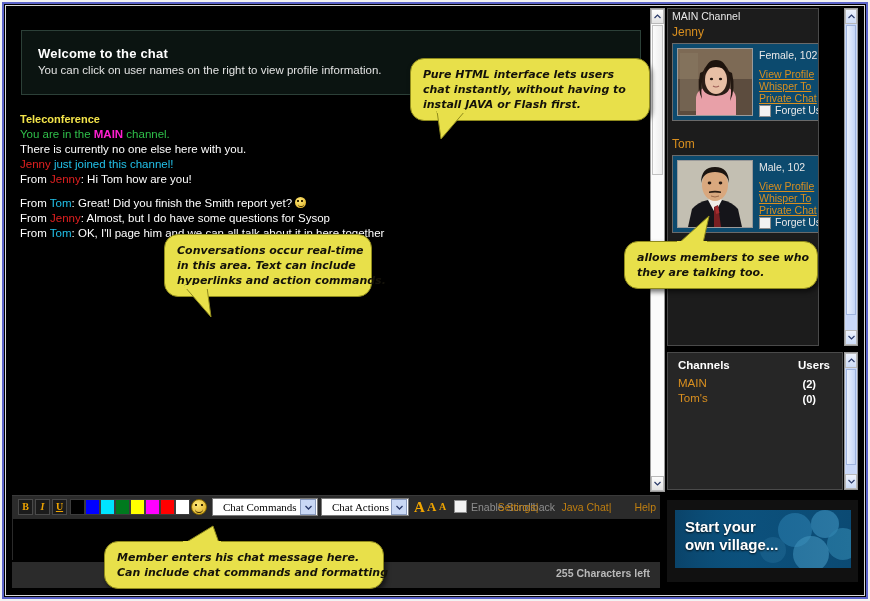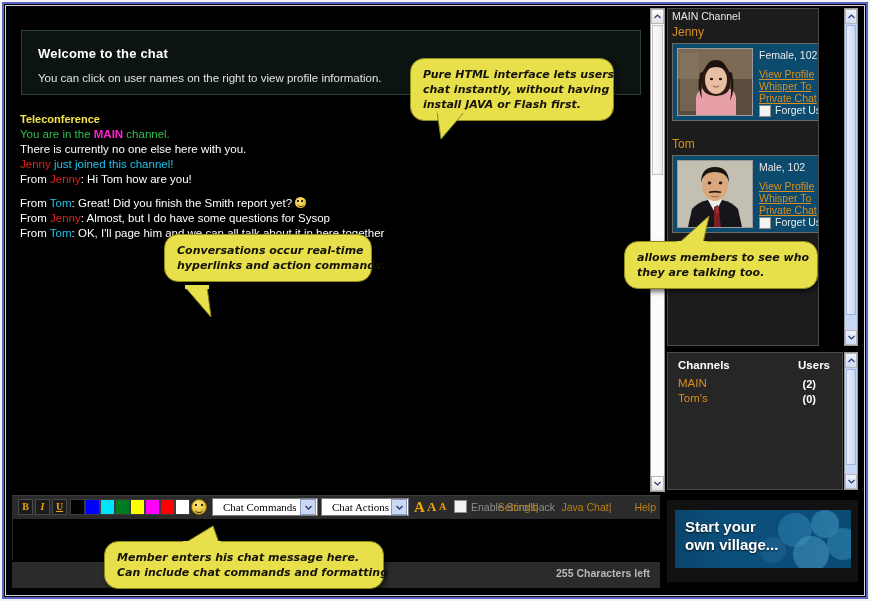--- a/index.html
+++ b/index.html
@@ -17,21 +17,21 @@
      border:1px solid #d9d9d9;background:#000;}
 
   .stage{position:absolute;left:6px;top:6px;width:858px;height:589px;background:#000;overflow:hidden;}
 
   
   .chat-col{position:absolute;left:6px;top:2px;width:648px;height:484px;background:#000;}
 
   .welcome-box{position:absolute;left:9px;top:22px;width:620px;height:65px;box-sizing:border-box;
      border:1px solid #2c4038;background:#0b1411;}
   .welcome-title{position:absolute;left:16px;top:15px;color:#ffffff;font-size:13px;font-weight:bold;letter-spacing:.2px;}
-  .welcome-sub{position:absolute;left:16px;top:41px;color:#e2e2e2;font-size:11.5px;}
+  .welcome-sub{position:absolute;left:16px;top:33px;color:#e2e2e2;font-size:11.5px;}
 
   .transcript{position:absolute;left:8px;top:104px;width:626px;font-size:11.5px;line-height:15px;color:#fff;}
   .tline{white-space:nowrap;}
   .t-head{color:#f2e34a;font-weight:bold;font-size:11px;}
   .t-green{color:#2fbf4a;}
   .t-magenta{color:#ff1fd0;font-weight:bold;}
   .t-red{color:#e02020;}
   .t-cyan{color:#22c0e8;}
   .t-white{color:#ffffff;}
   .t-gap{height:9px;}
@@ -339,36 +339,37 @@
               </defs>
           </svg>
           <div class="ad-txt">
             <div>Start your</div>
             <div>own village...</div>
           </div>
         </div>
       </div>
     </div>
 
-    <div class="bub" style="left:404px;top:52px;width:204px;">
+    <div class="bub" style="left:404px;top:52px;width:240px;">
       <svg class="tail" style="left:24px;top:52px;width:34px;height:30px;overflow:visible;" viewBox="0 0 34 30">
         <path d="M2 0 L30 0 L6 28 Z" fill="#e8e04a" stroke="#8f8a1c" stroke-width="1"></path>
         <path d="M2 -2 L30 -2 L30 2 L2 2 Z" fill="#e8e04a"></path>
       </svg>
       <p>Pure HTML interface lets users</p>
       <p>chat instantly, without having to</p>
       <p>install JAVA or Flash first.</p>
     </div>
 
     <div class="bub" style="left:158px;top:228px;width:208px;">
       <svg class="tail" style="left:16px;top:52px;width:40px;height:32px;overflow:visible;" viewBox="0 0 40 32">
         <path d="M26 0 L4 0 L30 30 Z" fill="#e8e04a" stroke="#8f8a1c" stroke-width="1"></path>
         <path d="M4 -2 L28 -2 L28 2 L4 2 Z" fill="#e8e04a"></path>
       </svg>
       <p>Conversations occur real-time</p>
+      <p>in this area. Text can include</p>
       <p>hyperlinks and action commands.</p>
     </div>
 
     <div class="bub" style="left:618px;top:235px;width:194px;">
       <svg class="tail" style="left:48px;top:-26px;width:42px;height:28px;overflow:visible;" viewBox="0 0 42 28">
         <path d="M6 27 L30 27 L36 0 Z" fill="#e8e04a" stroke="#8f8a1c" stroke-width="1"></path>
         <path d="M4 25 L34 25 L34 29 L4 29 Z" fill="#e8e04a"></path>
       </svg>
       <p>allows members to see who</p>
       <p>they are talking too.</p>

